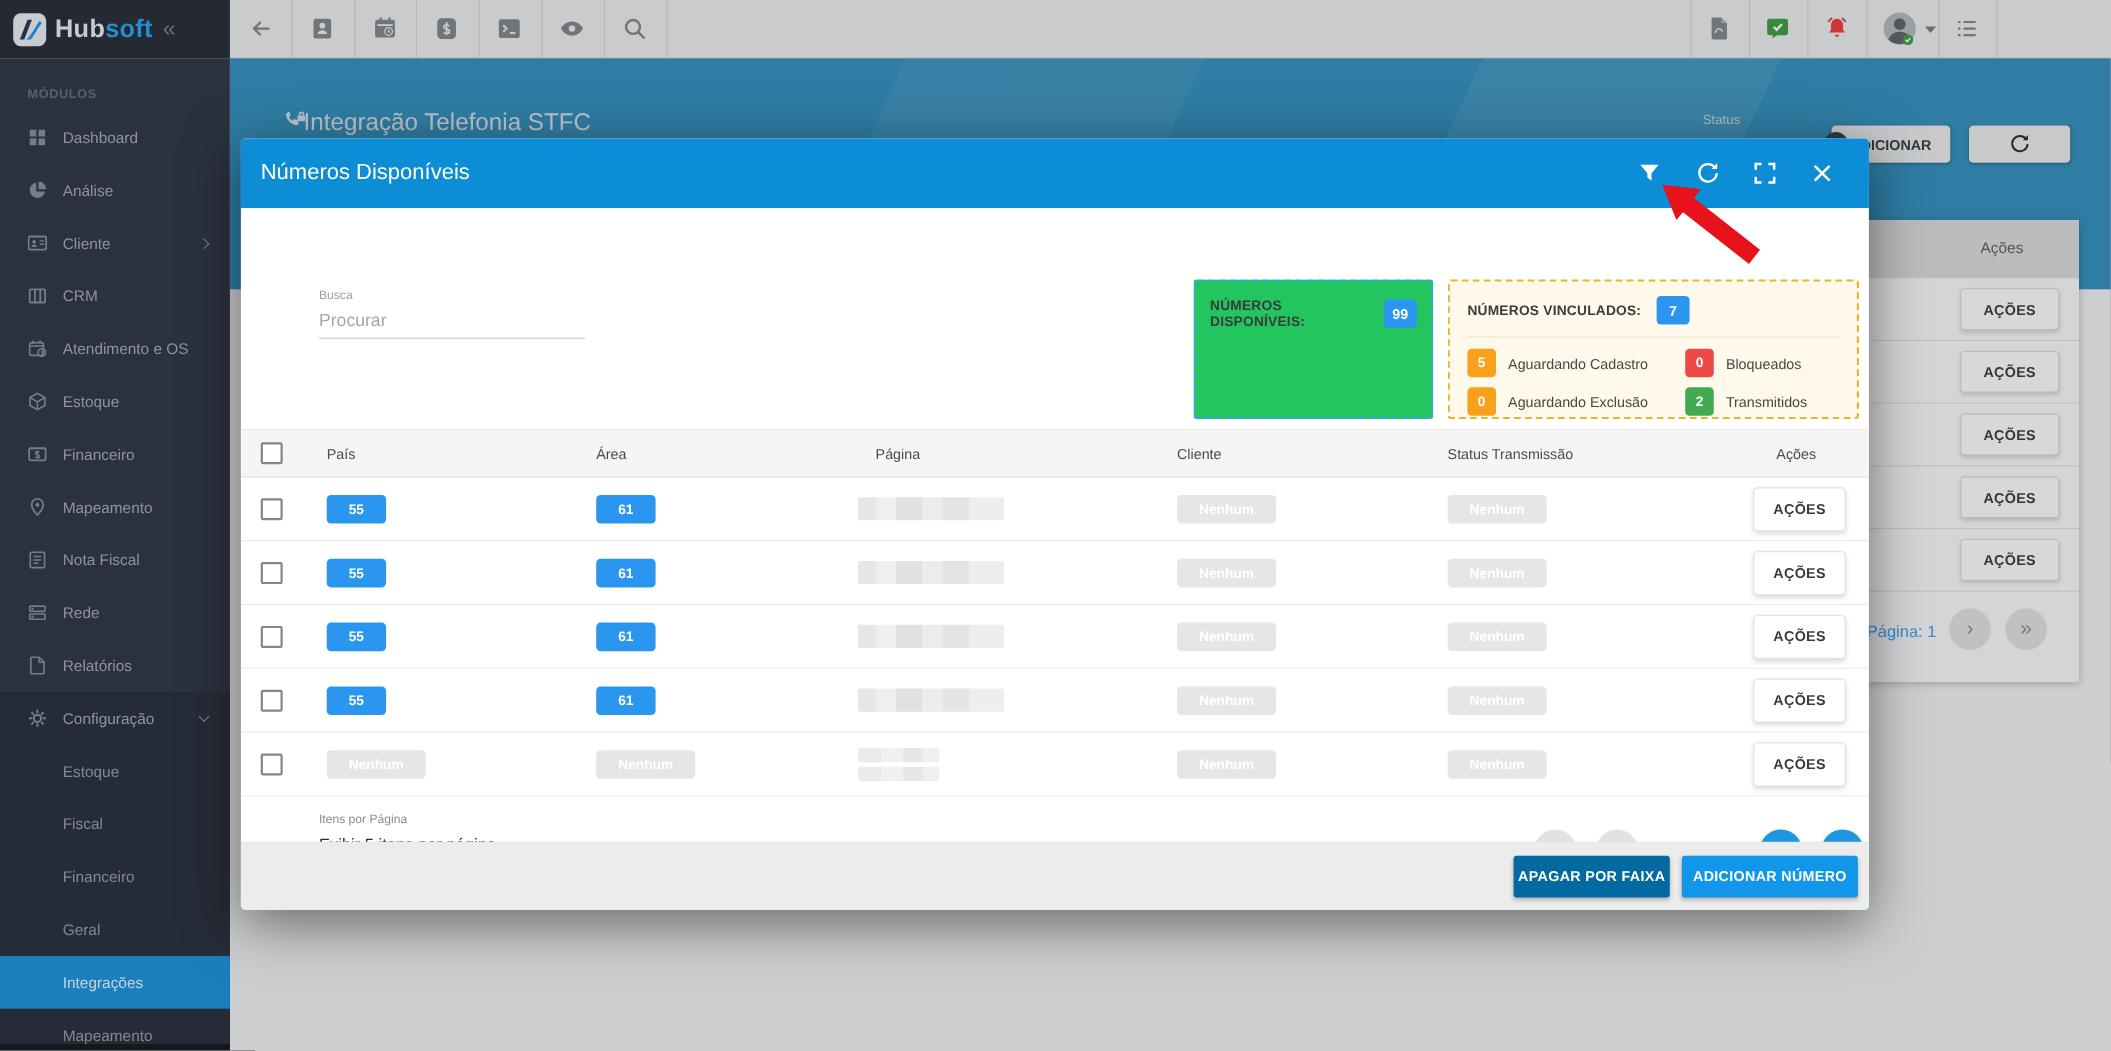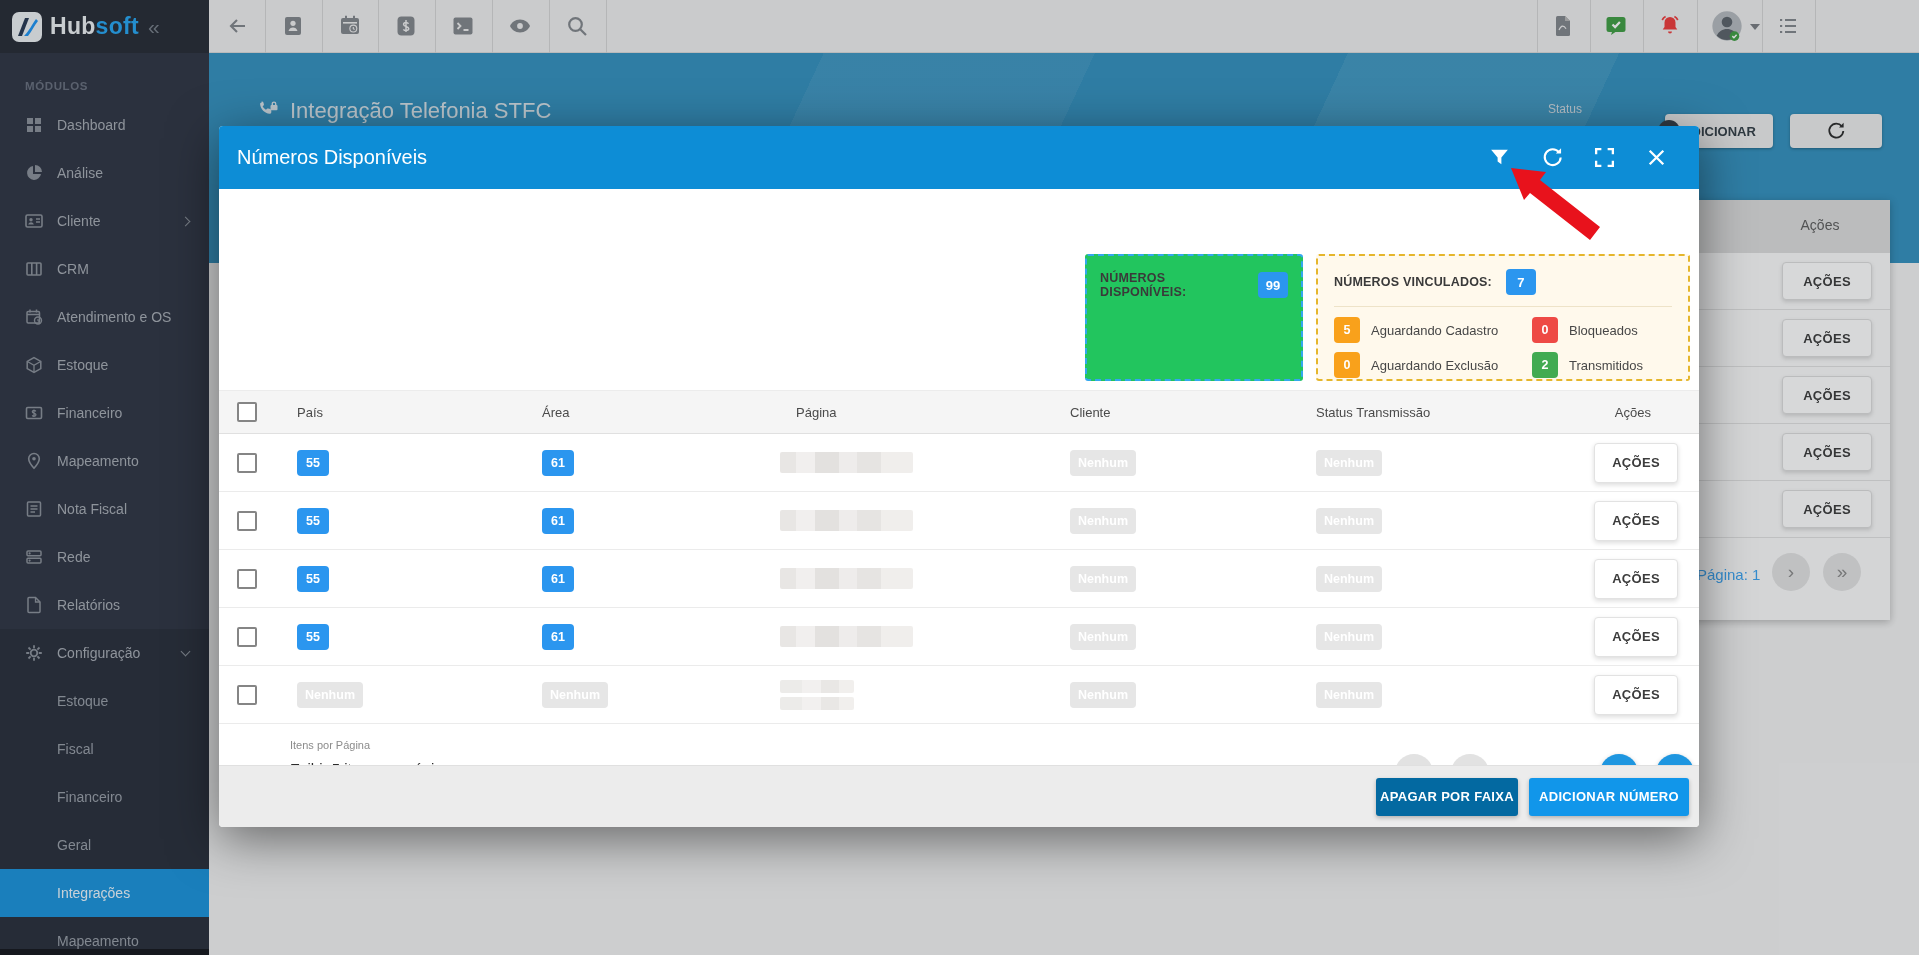--- a/index.html
+++ b/index.html
@@ -35,21 +35,21 @@
   .config-zone{background:#2d333f;}
   .side-child{height:48px;display:flex;align-items:center;padding-left:57px;color:#9aa0a9;font-size:14px;cursor:pointer;}
   .side-child.active{background:#1e96dd;color:#eef7fe;}
   .chev{width:7px;height:7px;border-top:1.7px solid #8d939c;border-right:1.7px solid #8d939c;margin-left:auto;margin-right:20px;}
   .chev.right{transform:rotate(45deg);}
   .chev.down{transform:rotate(135deg);margin-top:-4px;}
 
   
   .teal{position:absolute;left:209px;top:53px;width:1710px;height:210px;background:#3793c0;
         background-image:linear-gradient(115deg,rgba(255,255,255,0) 0 34%,rgba(255,255,255,.06) 34% 49%,rgba(255,255,255,0) 49% 63%,rgba(255,255,255,.07) 63% 78%,rgba(255,255,255,0) 78%);}
-  .bg-title{position:absolute;left:290px;top:98px;font-size:22px;color:#dde8ee;}
+  .bg-title{position:absolute;left:276px;top:98px;font-size:22px;color:#dde8ee;}
   .bg-title-icon{position:absolute;left:256px;top:100px;width:26px;height:26px;}
   .bg-status{position:absolute;left:1548px;top:102px;font-size:12px;color:#d5dfe6;}
   .bg-btn{position:absolute;top:114px;height:34px;border-radius:4px;background:#ededed;box-shadow:0 1px 3px rgba(0,0,0,.3);
           display:flex;align-items:center;justify-content:center;font-size:13px;font-weight:700;color:#37424a;cursor:pointer;}
   .bg-btn.add{left:1665px;width:108px;}
   .bg-btn.add .mini-circ{position:absolute;left:-7px;top:6px;width:22px;height:22px;border-radius:50%;background:#39434e;color:#e8e8e8;
           display:flex;align-items:center;justify-content:center;font-size:14px;font-weight:700;}
   .bg-btn.refresh{left:1790px;width:92px;}
   .bg-btn.refresh svg{width:20px;height:20px;}
 
@@ -106,21 +106,21 @@
   .c-pais{width:245px;}
   .c-area{width:254px;}
   .c-numero{width:274px;}
   .c-numero.rowcell{padding-left:2px;flex-direction:column;align-items:flex-start;justify-content:center;gap:4px;}
   .c-cliente{width:246px;}
   .c-status{width:233px;}
   .c-acoes{flex:1;justify-content:flex-end;padding-right:21px;}
   .thead .c-acoes{padding-right:48px;}
   .cb{width:20px;height:20px;border:2px solid #858585;border-radius:2px;background:#fff;cursor:pointer;}
   .badge{min-width:32px;height:26px;border-radius:4px;display:inline-flex;align-items:center;justify-content:center;
-         color:#fff;font-size:12.5px;font-weight:700;padding:0 8px;}
+         color:#fff;font-size:12.5px;font-weight:700;padding:0 20px;}
   .bg-num{background:#2b96ef;}
   .bg-none{background:#e6e6e6;min-width:64px;}
   .blur{width:133px;height:21px;border-radius:2px;filter:blur(.7px);
         background:linear-gradient(90deg,#e8e6e4 0 12%,#f1efee 12% 26%,#e3e1df 26% 44%,#eeeceb 44% 58%,#e6e4e2 58% 76%,#f0eeec 76% 100%);}
   .blur-sm{width:74px;height:13px;border-radius:2px;filter:blur(.7px);
         background:linear-gradient(90deg,#ecebe9 0 30%,#f2f0ef 30% 55%,#e9e7e5 55% 80%,#f1efed 80% 100%);}
   .acoes-btn{width:84px;height:40px;background:#fff;border:1px solid #e2e2e2;border-radius:4px;
              box-shadow:0 2px 5px rgba(0,0,0,.14);font-size:13px;font-weight:700;color:#3c3c3c;letter-spacing:.3px;
              display:flex;align-items:center;justify-content:center;cursor:pointer;}
 
@@ -474,20 +474,24 @@
           </svg>
         </span>
       <span class="m-hicon" style="left:1426px">
         <svg viewBox="0 0 22 22">
             <path d="M4.5 4.5l13 13M17.5 4.5l-13 13" stroke="#fff" stroke-width="2.2"></path>
           </svg>
         </span>
     </div>
 
     <div class="m-body">
+      <div class="search-block">
+        <div class="search-label">Busca</div>
+        <input class="search-input" type="text" placeholder="Procurar" style="">
+      </div>
 
       <div class="box-blue">
         <div class="box-row">
           <span class="box-label">NÚMEROS DISPONÍVEIS:</span>
           <span class="vbadge vb-blue">99</span>
         </div>
       </div>
 
       <div class="box-yellow">
         <div class="box-row">

